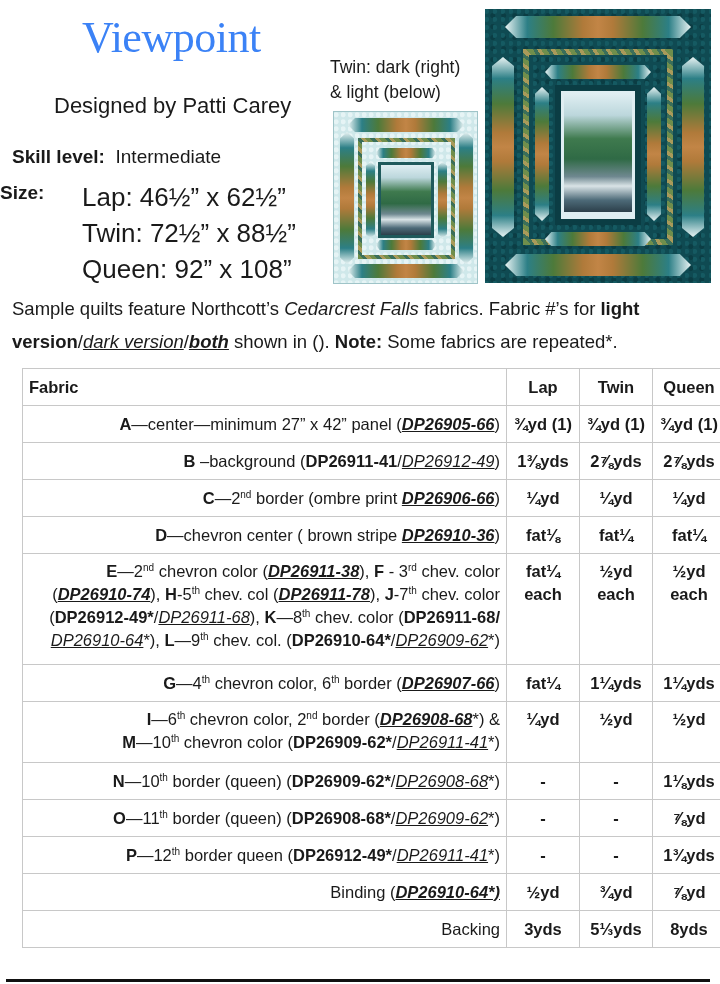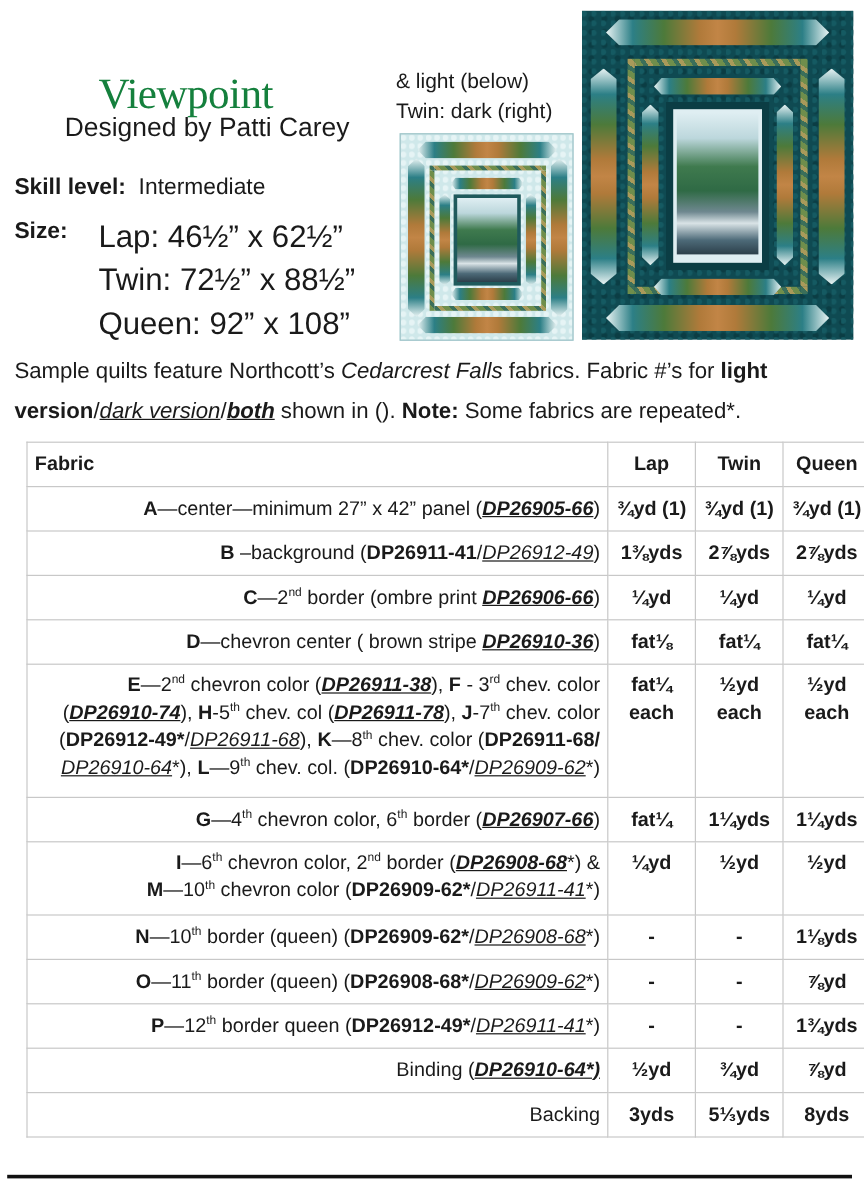--- a/index.html
+++ b/index.html
@@ -1,24 +1,24 @@
 <!DOCTYPE html>
 <html><head>
 <meta charset="utf-8">
 <style>
   html, body { margin:0; padding:0; background:#ffffff; }
   body { width:720px; height:984px; position:relative; overflow:hidden;
          font-family:"Liberation Sans", "DejaVu Sans", sans-serif; color:#1a1a1a; }
   .abs { position:absolute; }
   .title { left:82px; top:12px; font-family:"Liberation Serif", "DejaVu Serif", serif;
-           font-size:36px; letter-spacing:-0.5px; color:#15803d;margin-top:45px; }
+           font-size:44px; letter-spacing:-0.5px; color:#3b82f6; }
   .designer { left:54px; top:93px; font-size:22px; }
   .skill { left:12px; top:146px; font-size:19px; }
   .skill b, .size-label { font-weight:bold; }
-  .size-label { left:12px; top:182px; font-size:19px; }
+  .size-label { left:0; top:182px; font-size:19px; }
   .size-line { left:82px; font-size:26px; }
   .caption { left:330px; top:55px; font-size:17.5px; line-height:25px; }
   .intro { left:12px; top:292px; width:700px; font-size:18.5px; line-height:33px; }
   .intro b { font-weight:bold; }
   .i { font-style:italic; }
 
   
   .quilt { overflow:hidden; }
   .q-dark { left:485px; top:9px; width:226px; height:274px; background:#0f4a52;
             background-image: radial-gradient(circle at 20% 30%, #155a62 0 2px, transparent 3px),
@@ -62,22 +62,22 @@
 <div class="abs skill">
   <b>Skill level:</b>&nbsp;
   <span>Intermediate</span>
 </div>
 <div class="abs size-label">Size:</div>
 <div class="abs size-line" style="top:182px">Lap: 46½” x 62½”</div>
 <div class="abs size-line" style="top:218px">Twin: 72½” x 88½”</div>
 <div class="abs size-line" style="top:254px">Queen:  92” x 108”</div>
 
 <div class="abs caption">
+  <div>Twin: dark (right)</div>
   <div>&amp; light (below)</div>
-  <div>Twin: dark (right)</div>
 </div>
 
 <div class="abs quilt q-light">
   <div class="band chev-h" style="left:14px;top:6px;width:116px;height:14px"></div>
   <div class="band chev-h" style="left:14px;top:152px;width:116px;height:14px"></div>
   <div class="band chev-v" style="left:6px;top:20px;width:14px;height:132px"></div>
   <div class="band chev-v" style="left:125px;top:20px;width:14px;height:132px"></div>
   <div class="band print-frame" style="left:24px;top:26px;width:97px;height:121px;border-width:4px"></div>
   <div class="band chev-h" style="left:42px;top:36px;width:60px;height:10px"></div>
   <div class="band chev-h" style="left:42px;top:128px;width:60px;height:10px"></div>

